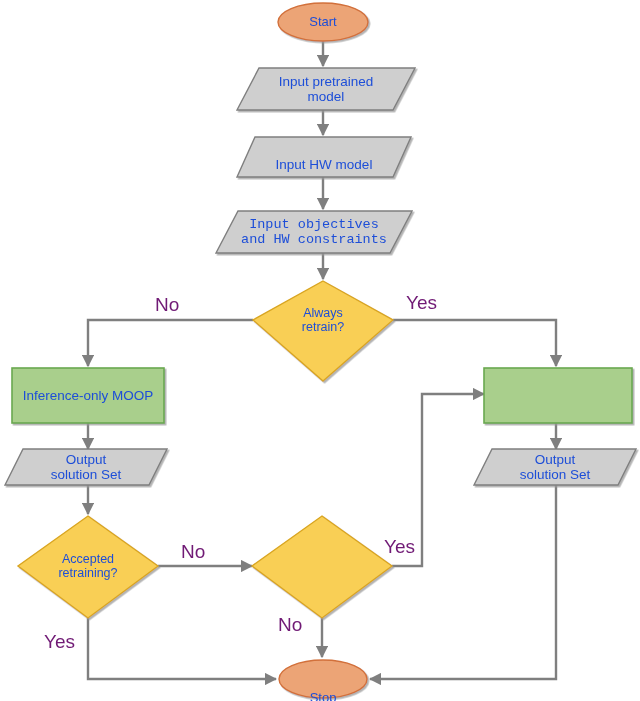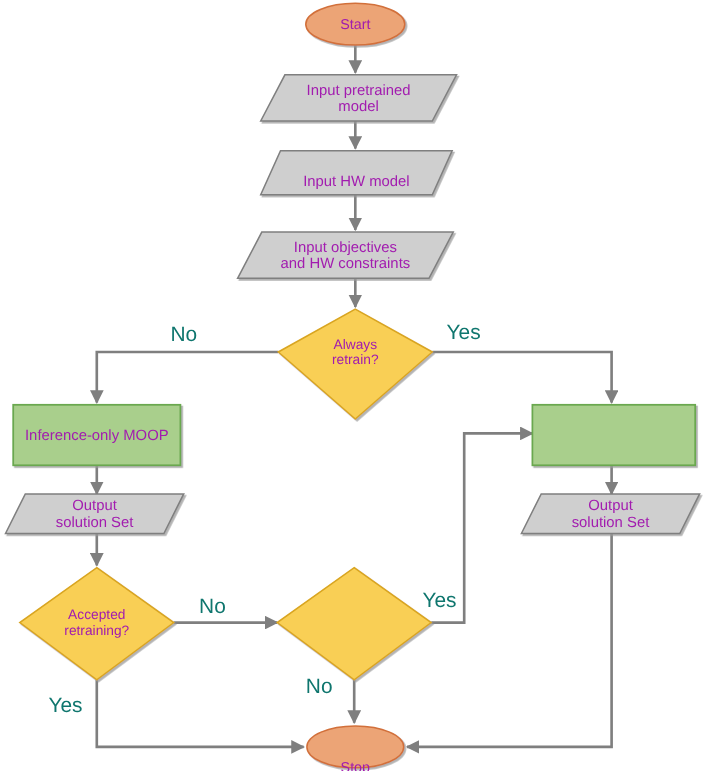--- a/index.html
+++ b/index.html
@@ -24,32 +24,32 @@
     top: 0;
     width: 640px;
     height: 701px;
   }
   .node-label {
     position: absolute;
     display: flex;
     align-items: center;
     justify-content: center;
     text-align: center;
-    color: #a21caf;
+    color: #1d4ed8;
     pointer-events: none;
     line-height: 1.12;
     white-space: pre-line;
   }
   .lbl-terminal { font-size: 13px; }
   .lbl-io       { font-size: 13.5px; }
   .lbl-process  { font-size: 13.5px; }
   .lbl-decision { font-size: 12.5px; }
   .edge-label {
     position: absolute;
-    color: #0f766e;
+    color: #701a75;
     font-size: 19px;
     font-family: "Liberation Sans", sans-serif;
     white-space: nowrap;
     pointer-events: none;
   }
   .hit {
     position: absolute;
     cursor: pointer;
   }
 </style>
@@ -124,21 +124,21 @@
     <ellipse cx="323" cy="679" rx="44" ry="19" fill="#ECA476" stroke="#D2703A" stroke-width="1.4" filter="url(#sh)"></ellipse>
   </svg>
 
   <div class="node-label lbl-terminal" style="left:278px; top:3px; width:90px; height:38px;">Start</div>
 
   <div class="node-label lbl-io" style="left:248px; top:68px; width:156px; height:42px;">Input pretrained
 model</div>
 
   <div class="node-label lbl-io" style="left:245px; top:137px; width:158px; height:56px;">Input HW model</div>
 
-  <div class="node-label lbl-io" style="left:227px; top:211px; width:174px; height:42px;">Input objectives
+  <div class="node-label lbl-io" style="left:227px; top:211px; width:174px; height:42px;font-family:Liberation Mono, monospace;">Input objectives
 and HW constraints</div>
 
   <div class="node-label lbl-decision" style="left:273px; top:296px; width:100px; height:48px;">Always
 retrain?</div>
 
   <div class="node-label lbl-process" style="left:12px; top:368px; width:152px; height:55px;">Inference-only MOOP</div>
 
 
   <div class="node-label lbl-io" style="left:16px; top:449px; width:140px; height:36px;">Output
 solution Set</div>

